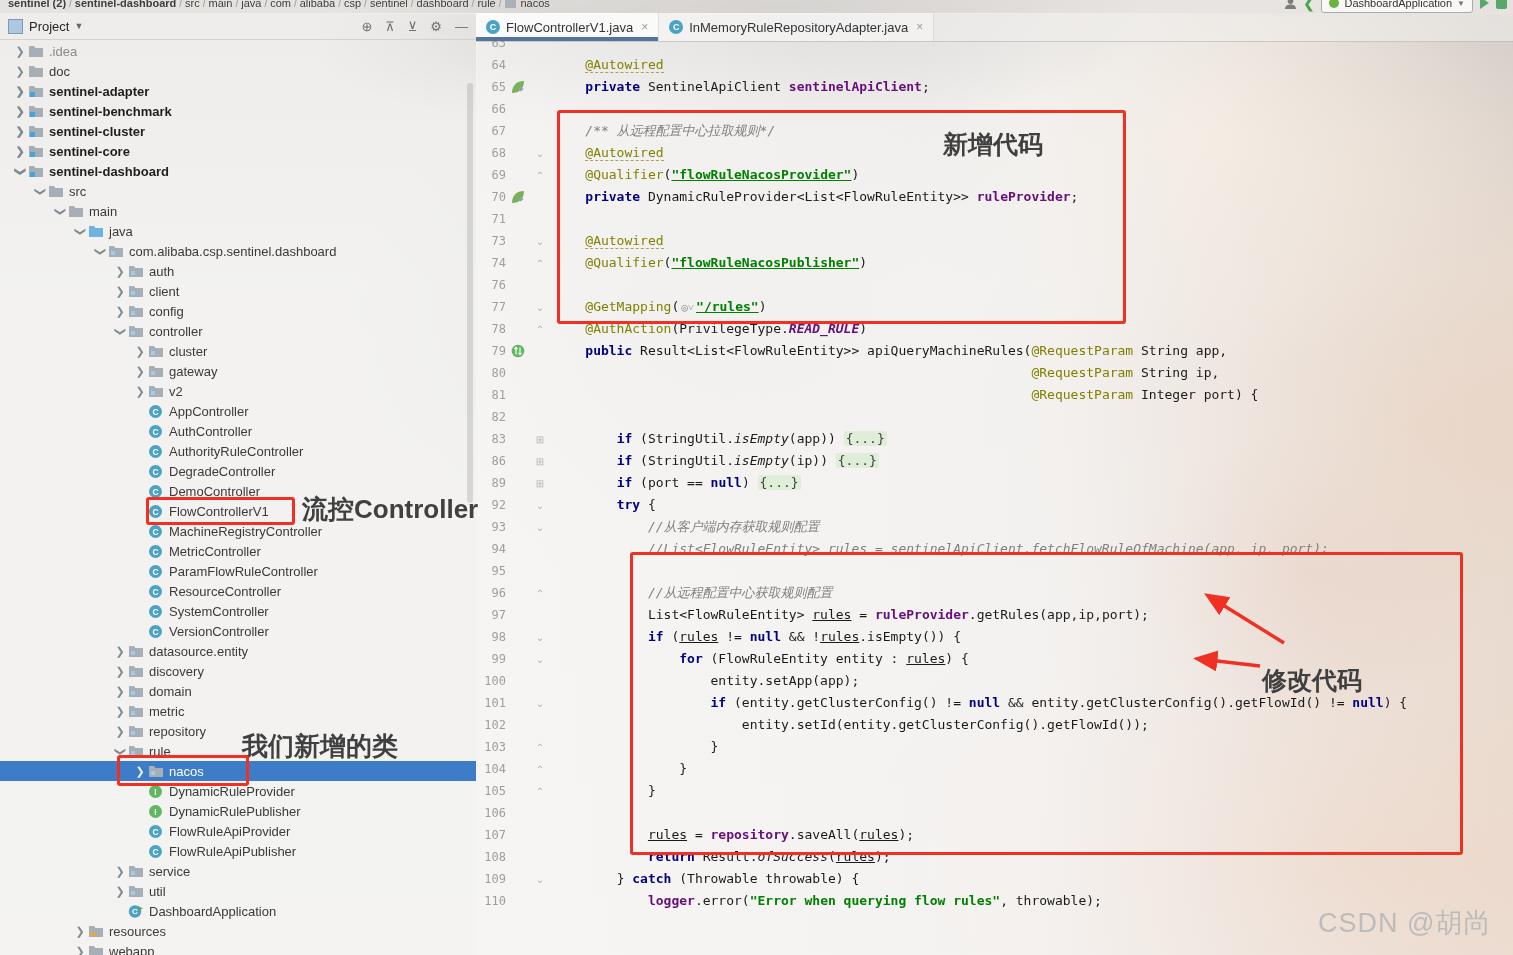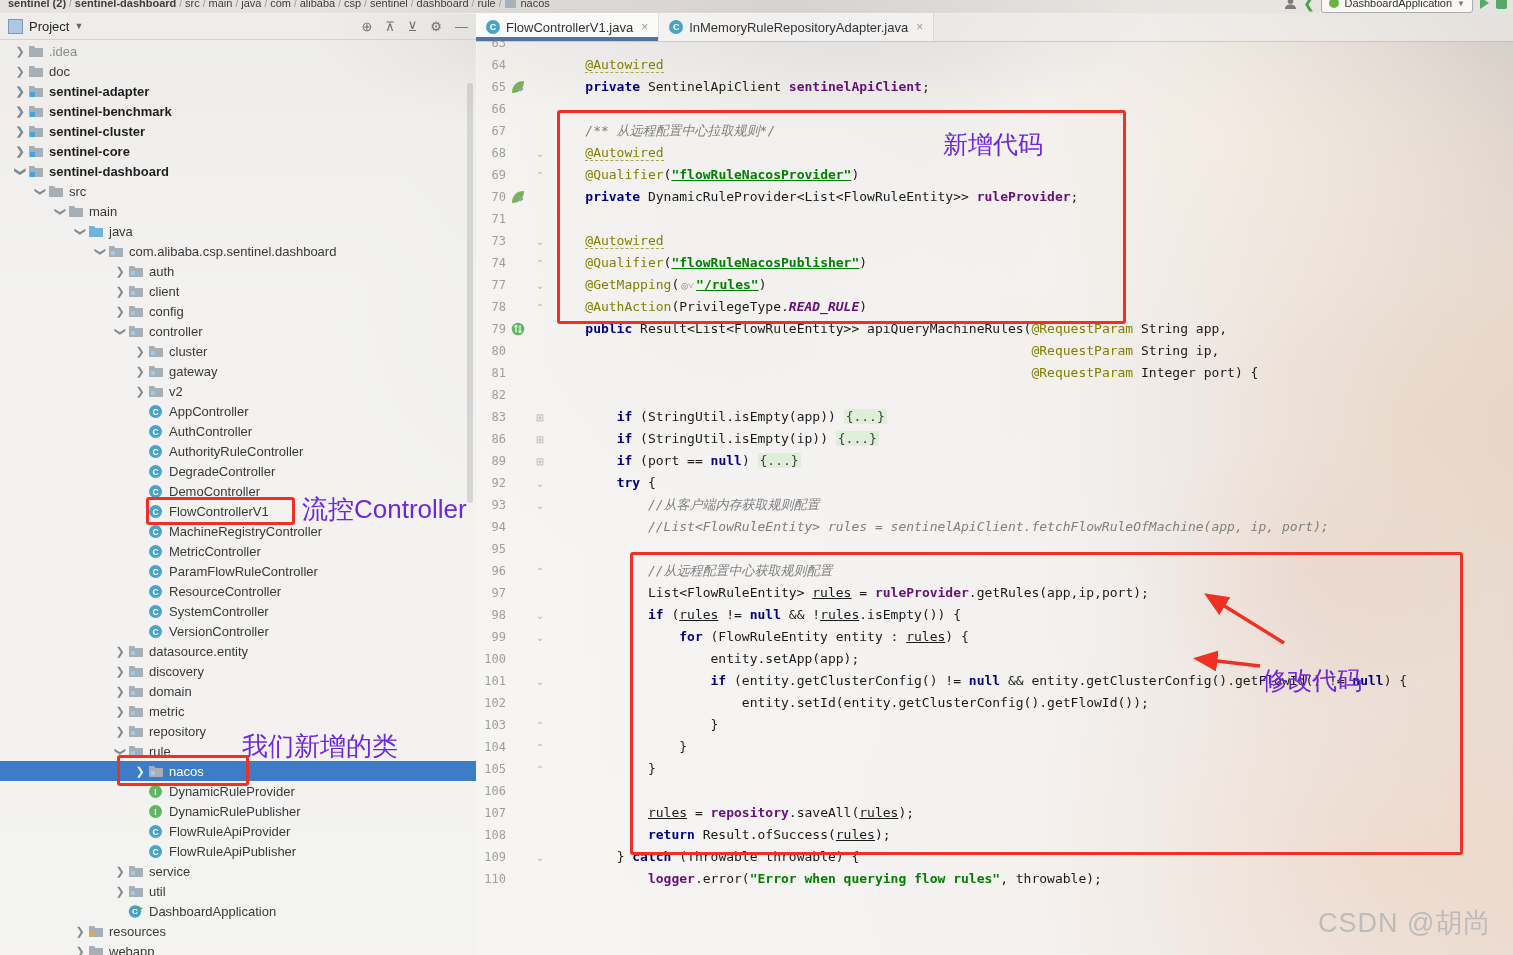--- a/index.html
+++ b/index.html
@@ -76,27 +76,27 @@
   .fm{flex:0 0 24px;text-align:center;color:#B5B2AE;font-size:10px;}
   .ct{white-space:pre;font:13px/22px "DejaVu Sans Mono",monospace;color:#1A1A1A;margin-left:2px;}
   .s-kw{color:#000080;font-weight:bold;}
   .s-ann{color:#808000;}
   .s-annu{color:#808000;border-bottom:1px dashed #A5A55E;margin-top:10px;}
   .s-str{color:#008000;font-weight:bold;}
   .s-stru{color:#008000;font-weight:bold;text-decoration:underline;}
   .s-cmt{color:#7F7F7F;font-style:italic;}
   .s-fld{color:#660E7A;font-weight:bold;}
   .s-sfld{color:#660E7A;font-weight:bold;font-style:italic;}
-  .s-itl{}
+  .s-itl{font-style:italic;}
   .s-u{text-decoration:underline;}
   .s-fch{background:#DFEeda;background:#DFEED8;border-radius:2px;padding:0 2px;color:#3E3E3E;}
   .s-mico{color:#8A9096;font-size:11px;padding:0 2px;}
   
   .redbox{position:absolute;border:3px solid #F03022;border-radius:3px;pointer-events:none;}
-  .redtext{position:absolute;color:#6d28d9;pointer-events:none;font-family:"Liberation Sans",sans-serif;}
+  .redtext{position:absolute;color:#404040;pointer-events:none;font-family:"Liberation Sans",sans-serif;font-weight:bold;}
   .arrows{position:absolute;left:0;top:0;pointer-events:none;}
   .watermark{position:absolute;left:1318px;top:905px;font-size:27px;color:rgba(185,185,185,0.95);
     letter-spacing:1px;pointer-events:none;}
 </style>
 </head>
 <body>
 
 <div class="navbar">
   <div class="nav-inner" id="crumbs">
       <span class="crumb bold">sentinel (2)</span>
@@ -700,20 +700,26 @@
         <span class="fm">⌄</span>
         <span class="ct">    <span class="s-annu">@Autowired</span></span>
       </div>
       <div class="cl">
         <span class="ln">74</span>
         <span class="gut"></span>
         <span class="fm">⌃</span>
         <span class="ct">    <span class="s-ann">@Qualifier</span><span class="s-pln">(</span><span class="s-stru">"flowRuleNacosPublisher"</span><span class="s-pln">)</span></span>
       </div>
       <div class="cl">
+        <span class="ln">76</span>
+        <span class="gut"></span>
+        <span class="fm"></span>
+        <span class="ct"></span>
+      </div>
+      <div class="cl">
         <span class="ln">77</span>
         <span class="gut"></span>
         <span class="fm">⌄</span>
         <span class="ct">    <span class="s-ann">@GetMapping</span><span class="s-pln">(</span><span class="s-mico">◎˅</span><span class="s-stru">"/rules"</span><span class="s-pln">)</span></span>
       </div>
       <div class="cl">
         <span class="ln">78</span>
         <span class="gut"></span>
         <span class="fm">⌃</span>
         <span class="ct">    <span class="s-ann">@AuthAction</span><span class="s-pln">(PrivilegeType.</span><span class="s-sfld">READ_RULE</span><span class="s-pln">)</span></span>

